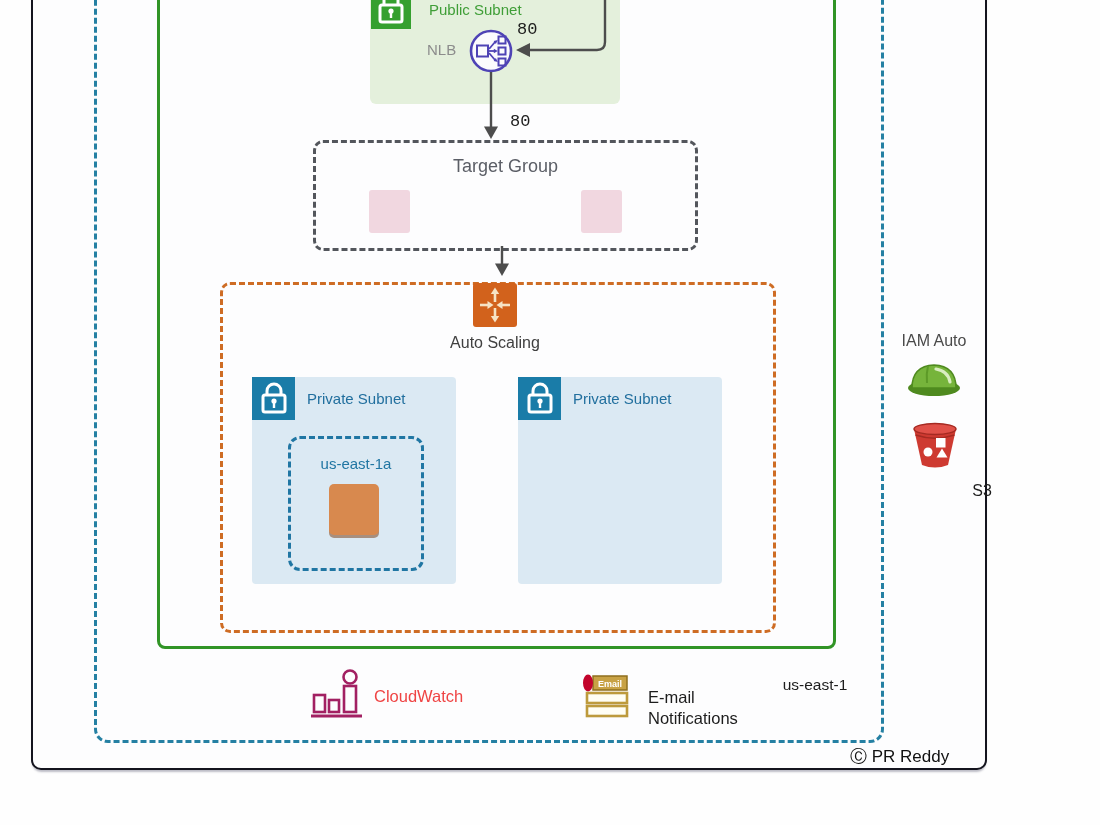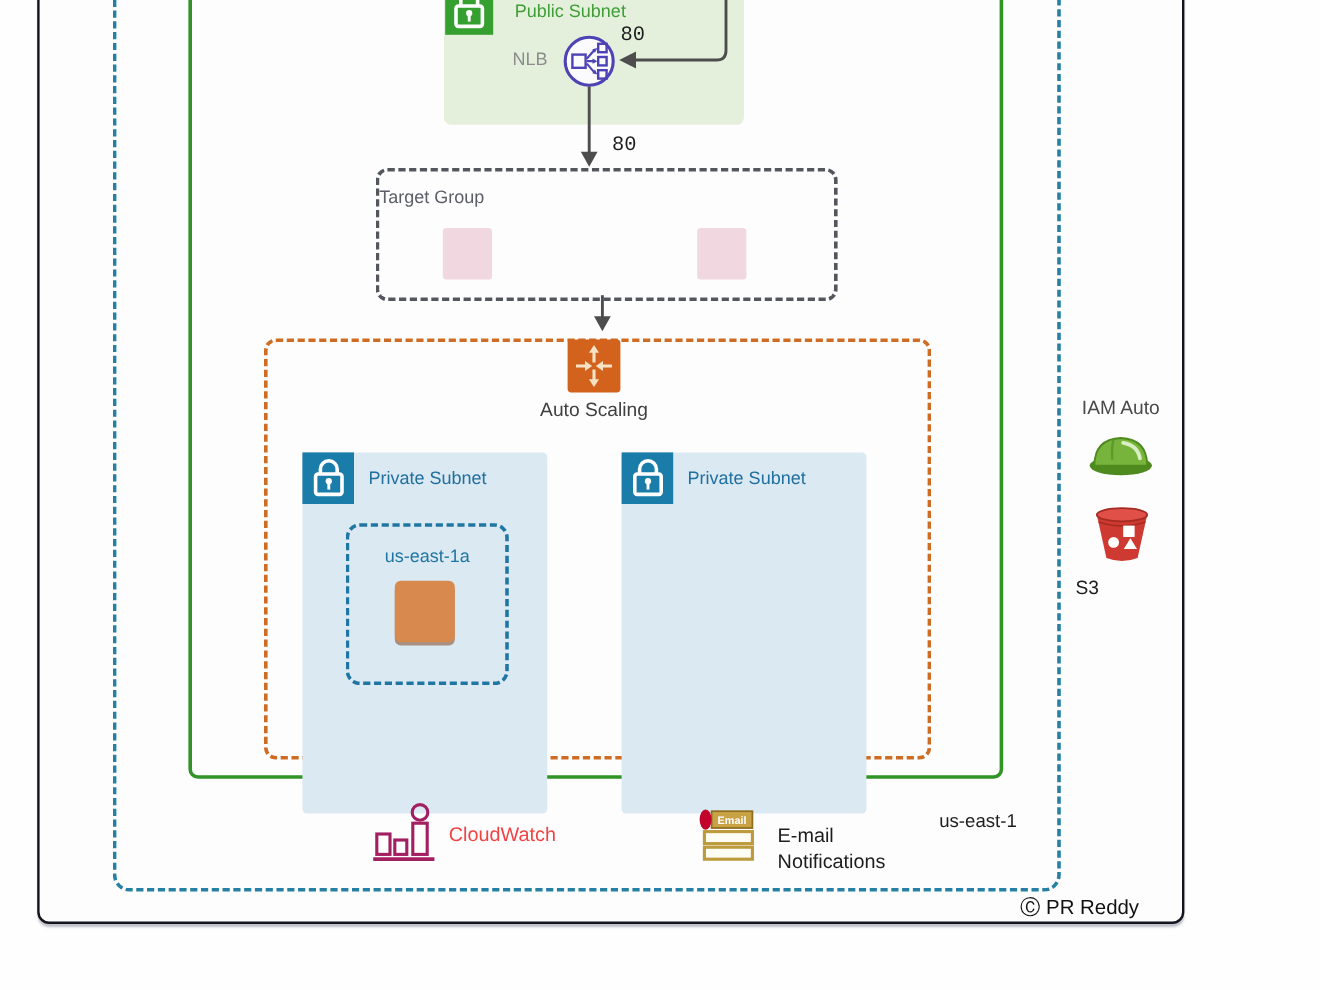--- a/index.html
+++ b/index.html
@@ -17,46 +17,46 @@
   .public-subnet{left:370px;top:-40px;width:250px;height:144px;background:#e4f0dc;border-radius:6px;}
   .lock-badge{width:40px;height:43px;display:flex;align-items:center;justify-content:center;}
   .lock-green{left:371px;top:-14px;background:#35a02f;}
   .lock-blue{background:#1a7ca8;}
   .public-subnet-label{left:429px;top:1px;font-size:15px;color:#3f9e37;}
   .nlb-label{left:427px;top:41px;font-size:15px;color:#8c8c8c;}
   .nlb-icon{left:469px;top:29px;width:44px;height:44px;}
 
   
   .target-group{left:313px;top:140px;width:379px;height:105px;border:3px dashed #53565c;border-radius:10px;}
-  .target-group-label{left:0;right:0;top:13px;font-size:15px;color:#5b5e66;}
+  .target-group-label{left:0;right:0;top:13px;text-align:center;font-size:18px;color:#5b5e66;}
   .target-slot{width:41px;height:43px;background:#f1d7e0;border-radius:3px;top:47px;}
   .slot-a{left:53px;} .slot-b{left:265px;}
 
   
   .asg-box{left:220px;top:282px;width:550px;height:345px;border:3px dashed #ce6c24;border-radius:10px;}
   .asg-icon{left:473px;top:283px;width:44px;height:44px;background:#d2621c;border-radius:3px;
             display:flex;align-items:center;justify-content:center;}
   .asg-label{left:430px;top:334px;width:130px;text-align:center;font-size:16px;color:#404040;}
 
   
-  .priv-subnet{width:204px;height:301px;background:#dbe9f3;border-radius:4px;top:377px;}
+  .priv-subnet{width:204px;height:207px;background:#dbe9f3;border-radius:4px;top:377px;}
   .ps-a{left:252px;} .ps-b{left:518px;}
   .priv-lock{left:0;top:0;width:43px;height:43px;}
   .priv-label{left:55px;top:13px;font-size:15px;color:#216f9e;}
   .az-box{top:59px;width:130px;height:129px;border:3px dashed #2076a3;border-radius:12px;}
   .az-a{left:36px;} .az-b{left:21px;}
   .az-label{left:0;right:0;top:16px;text-align:center;font-size:15px;color:#2076a3;}
   .instance{left:38px;top:45px;width:50px;height:51px;background:#d8894e;border-radius:5px;
             box-shadow:0 3px 0 rgba(125,70,30,.55);}
 
   
   .iam-label{left:880px;top:332px;width:108px;text-align:center;font-size:16px;color:#4a4a4a;}
   .iam-icon{left:906px;top:356px;width:56px;height:42px;}
   .s3-icon{left:911px;top:421px;width:48px;height:48px;}
-  .s3-label{left:852px;top:482px;width:108px;text-align:center;font-size:16px;color:#1d1d1d;}
+  .s3-label{left:928px;top:482px;width:108px;text-align:center;font-size:16px;color:#1d1d1d;}
 
   
   .cw-icon{left:310px;top:669px;width:56px;height:50px;}
   .cw-label{left:374px;top:687px;font-size:16.5px;color:#ef4444;}
   .email-icon{left:580px;top:671px;width:50px;height:48px;}
   .email-label{left:648px;top:687px;font-size:16.5px;color:#1d1d1d;line-height:21px;}
   .region-label{left:770px;top:676px;width:90px;text-align:center;font-size:15.5px;color:#1d1d1d;}
   .copyright{left:850px;top:745px;font-size:17px;color:#111;}
 
   .port-label{font-size:17px;color:#1d1d1d;font-family:Liberation Mono, monospace;}

